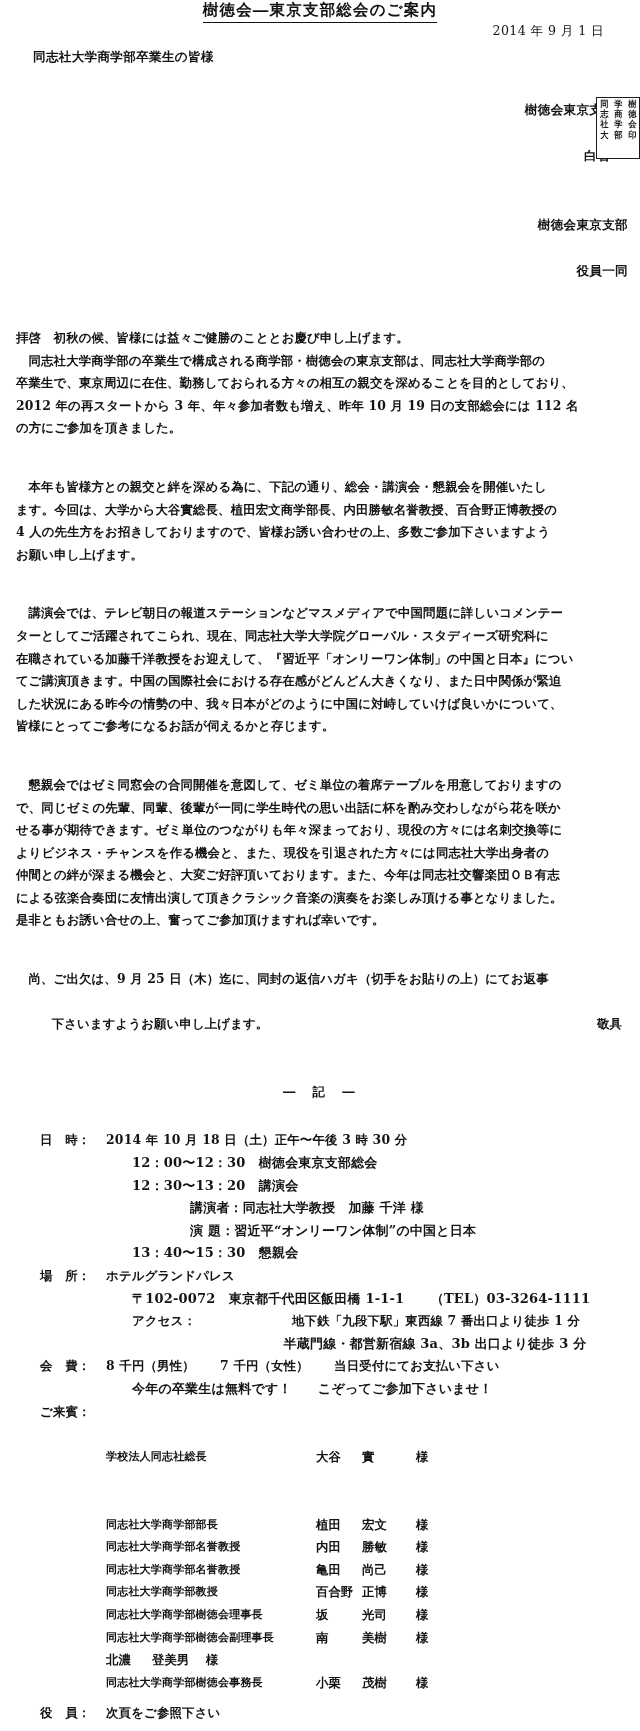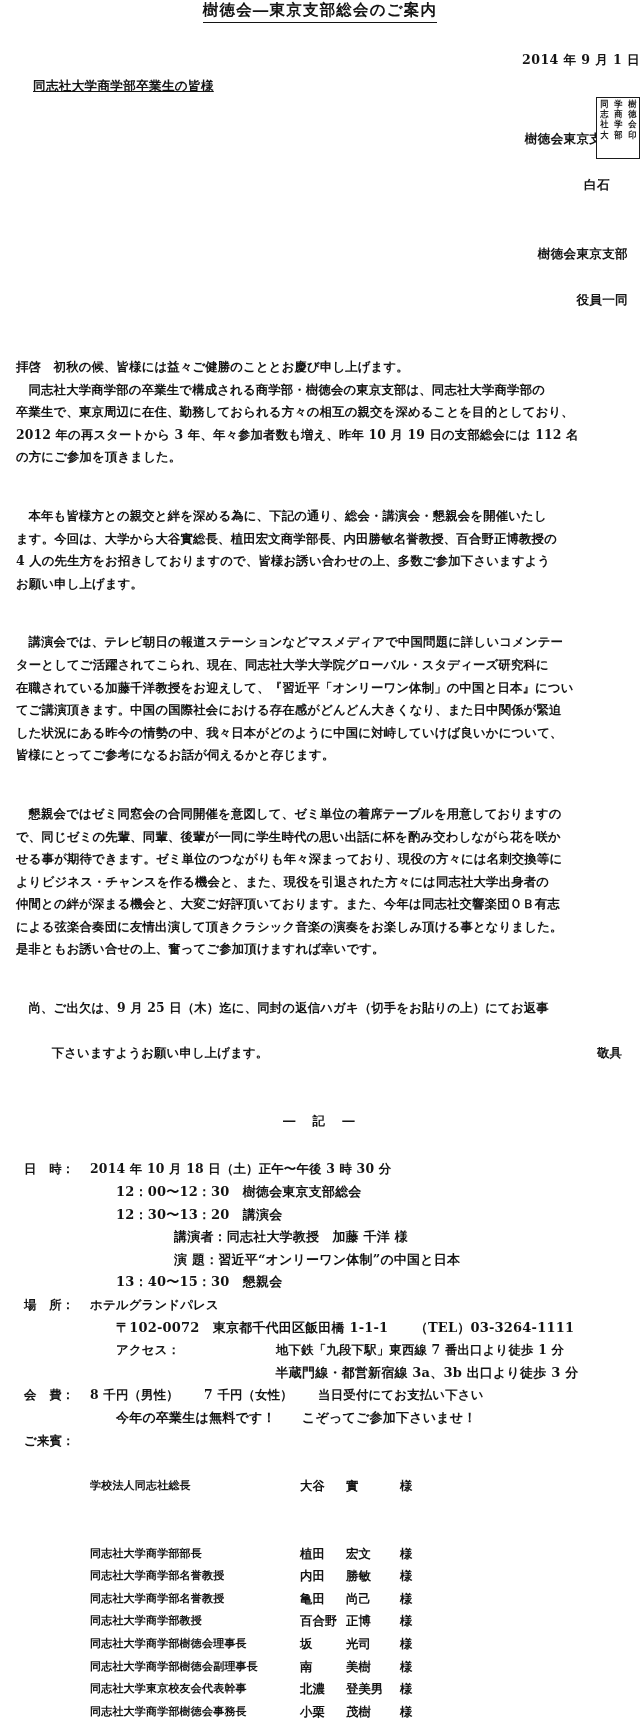--- a/index.html
+++ b/index.html
@@ -45,34 +45,33 @@
     font-weight: 700;
     letter-spacing: 1.2px;
     border-bottom: 1.4px solid #141414;
     padding-bottom: 1px;
     white-space: pre;
   }
 
   
   .date-line {
     text-align: right;
-    margin-top: 29px;
+    padding-right: 36px;
     font-size: 12.6px;
-    font-weight: 700;
+    font-weight: 400;
     letter-spacing: 0.4px;
     white-space: pre;
   }
   .addressee {
     margin-top: 9px;
     padding-left: 33px;
     font-size: 12.6px;
     font-weight: 700;
     letter-spacing: 0.3px;
     white-space: pre;
-    text-decoration: underline;
   }
   .signer-block {
     margin-top: 9px;
     padding-right: 12px;
     text-align: right;
     position: relative;
   }
   .signer-line {
     font-size: 12.6px;
     font-weight: 700;
@@ -123,21 +122,21 @@
   .kilabel {
     text-align: center;
     font-size: 12.4px;
     font-weight: 700;
     letter-spacing: 2.4px;
     margin-top: 26px;
     white-space: pre;
   }
 
   
-  .details { margin-top: 28px; padding-left: 24px; }
+  .details { margin-top: 28px; padding-left: 40px; }
   .drow { display: flex; align-items: baseline; white-space: pre; }
   .dlabel {
     width: 66px;
     flex: 0 0 66px;
     font-size: 12.4px;
     font-weight: 700;
     letter-spacing: 0.2px;
     white-space: pre;
   }
   .dval {
@@ -327,21 +326,21 @@
       <div class="guest-row">
         <span class="g-title">同志社大学商学部教授</span><span class="g-sur">百合野</span><span class="g-giv">正博</span><span class="g-hon">様</span>
       </div>
       <div class="guest-row">
         <span class="g-title">同志社大学商学部樹徳会理事長</span><span class="g-sur">坂</span><span class="g-giv">光司</span><span class="g-hon">様</span>
       </div>
       <div class="guest-row">
         <span class="g-title">同志社大学商学部樹徳会副理事長</span><span class="g-sur">南</span><span class="g-giv">美樹</span><span class="g-hon">様</span>
       </div>
       <div class="guest-row">
-        <span class="g-title">同志社大学東京校友会代表幹事</span><span class="g-sur">北濃</span><span class="g-giv">登美男</span><span class="g-hon">様</span>
+        <span class="g-sur">北濃</span><span class="g-giv">登美男</span><span class="g-hon">様</span>
       </div>
       <div class="guest-row">
         <span class="g-title">同志社大学商学部樹徳会事務長</span><span class="g-sur">小栗</span><span class="g-giv">茂樹</span><span class="g-hon">様</span>
       </div>
     </div>
 
     <div class="drow" style="margin-top:8px">
       <span class="dlabel">役　員：</span>
       <span class="dval">次頁をご参照下さい</span>
     </div>

